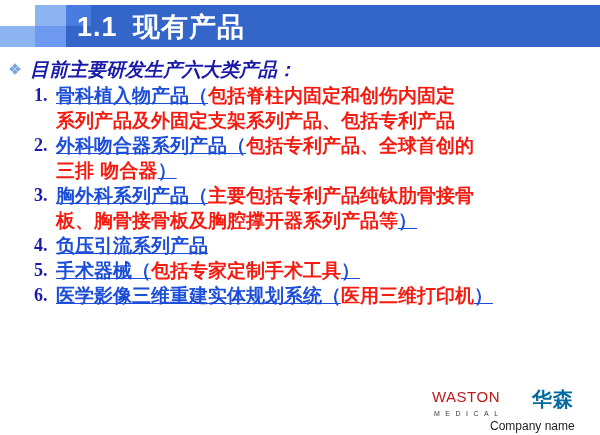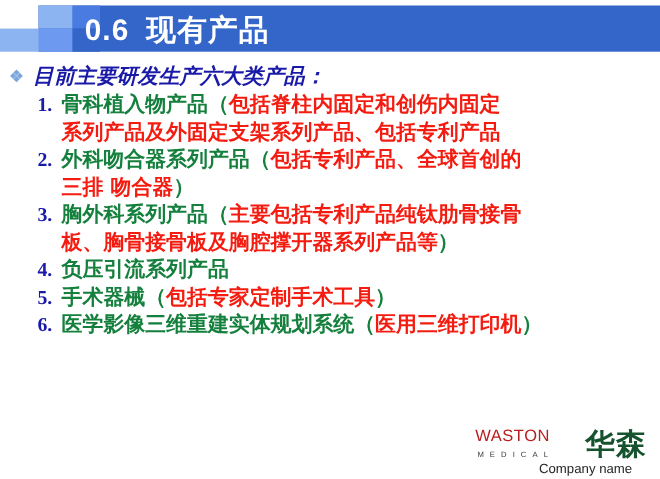--- a/index.html
+++ b/index.html
@@ -119,21 +119,21 @@
     color: #1a1aa8;
     font-size: 18px;
     font-weight: bold;
     font-family: "Liberation Serif", serif;
   }
   .ln {
     height: 25px;
     line-height: 25px;
     white-space: nowrap;
   }
-  .blue { color: #15803d; }
+  .blue { color: #1d4ed8; text-decoration: underline; }
   .red  { color: #f41c11; }
 
   
   .logo-wrap {
     position: absolute;
     left: 432px;
     top: 388px;
     width: 160px;
     height: 44px;
   }
@@ -153,23 +153,23 @@
     top: 22px;
     font-size: 7px;
     letter-spacing: 5.5px;
     color: #3a3a3a;
     font-family: "Liberation Sans", sans-serif;
   }
   .logo-cn {
     position: absolute;
     left: 100px;
     top: -2px;
-    font-size: 27px;
-    font-weight: bold;
-    color: #14532d;
+    font-size: 20px;
+    font-weight: bold;
+    color: #0369a1;
     letter-spacing: 1px;
     font-family: Liberation Mono, monospace;
   }
   .logo-company {
     position: absolute;
     left: 58px;
     top: 31px;
     font-size: 12px;
     color: #242424;
     font-family: "Liberation Sans", sans-serif;
@@ -182,21 +182,21 @@
 <div id="slide">
 
   <div class="title-band">
     <div class="band-main"></div>
     <div class="blk blk-a"></div>
     <div class="blk blk-b"></div>
     <div class="blk blk-c"></div>
     <div class="blk blk-d"></div>
     <div class="blk blk-e"></div>
     <div class="title-text">
-      <span class="title-num">0.6</span>
+      <span class="title-num">1.1</span>
       <span>现有产品</span>
     </div>
   </div>
 
   <div class="body-area">
     <div class="lead">
       <span class="diamond-bullet">
         <span class="d1"></span>
           <span class="d2"></span>
           <span class="d3"></span>

